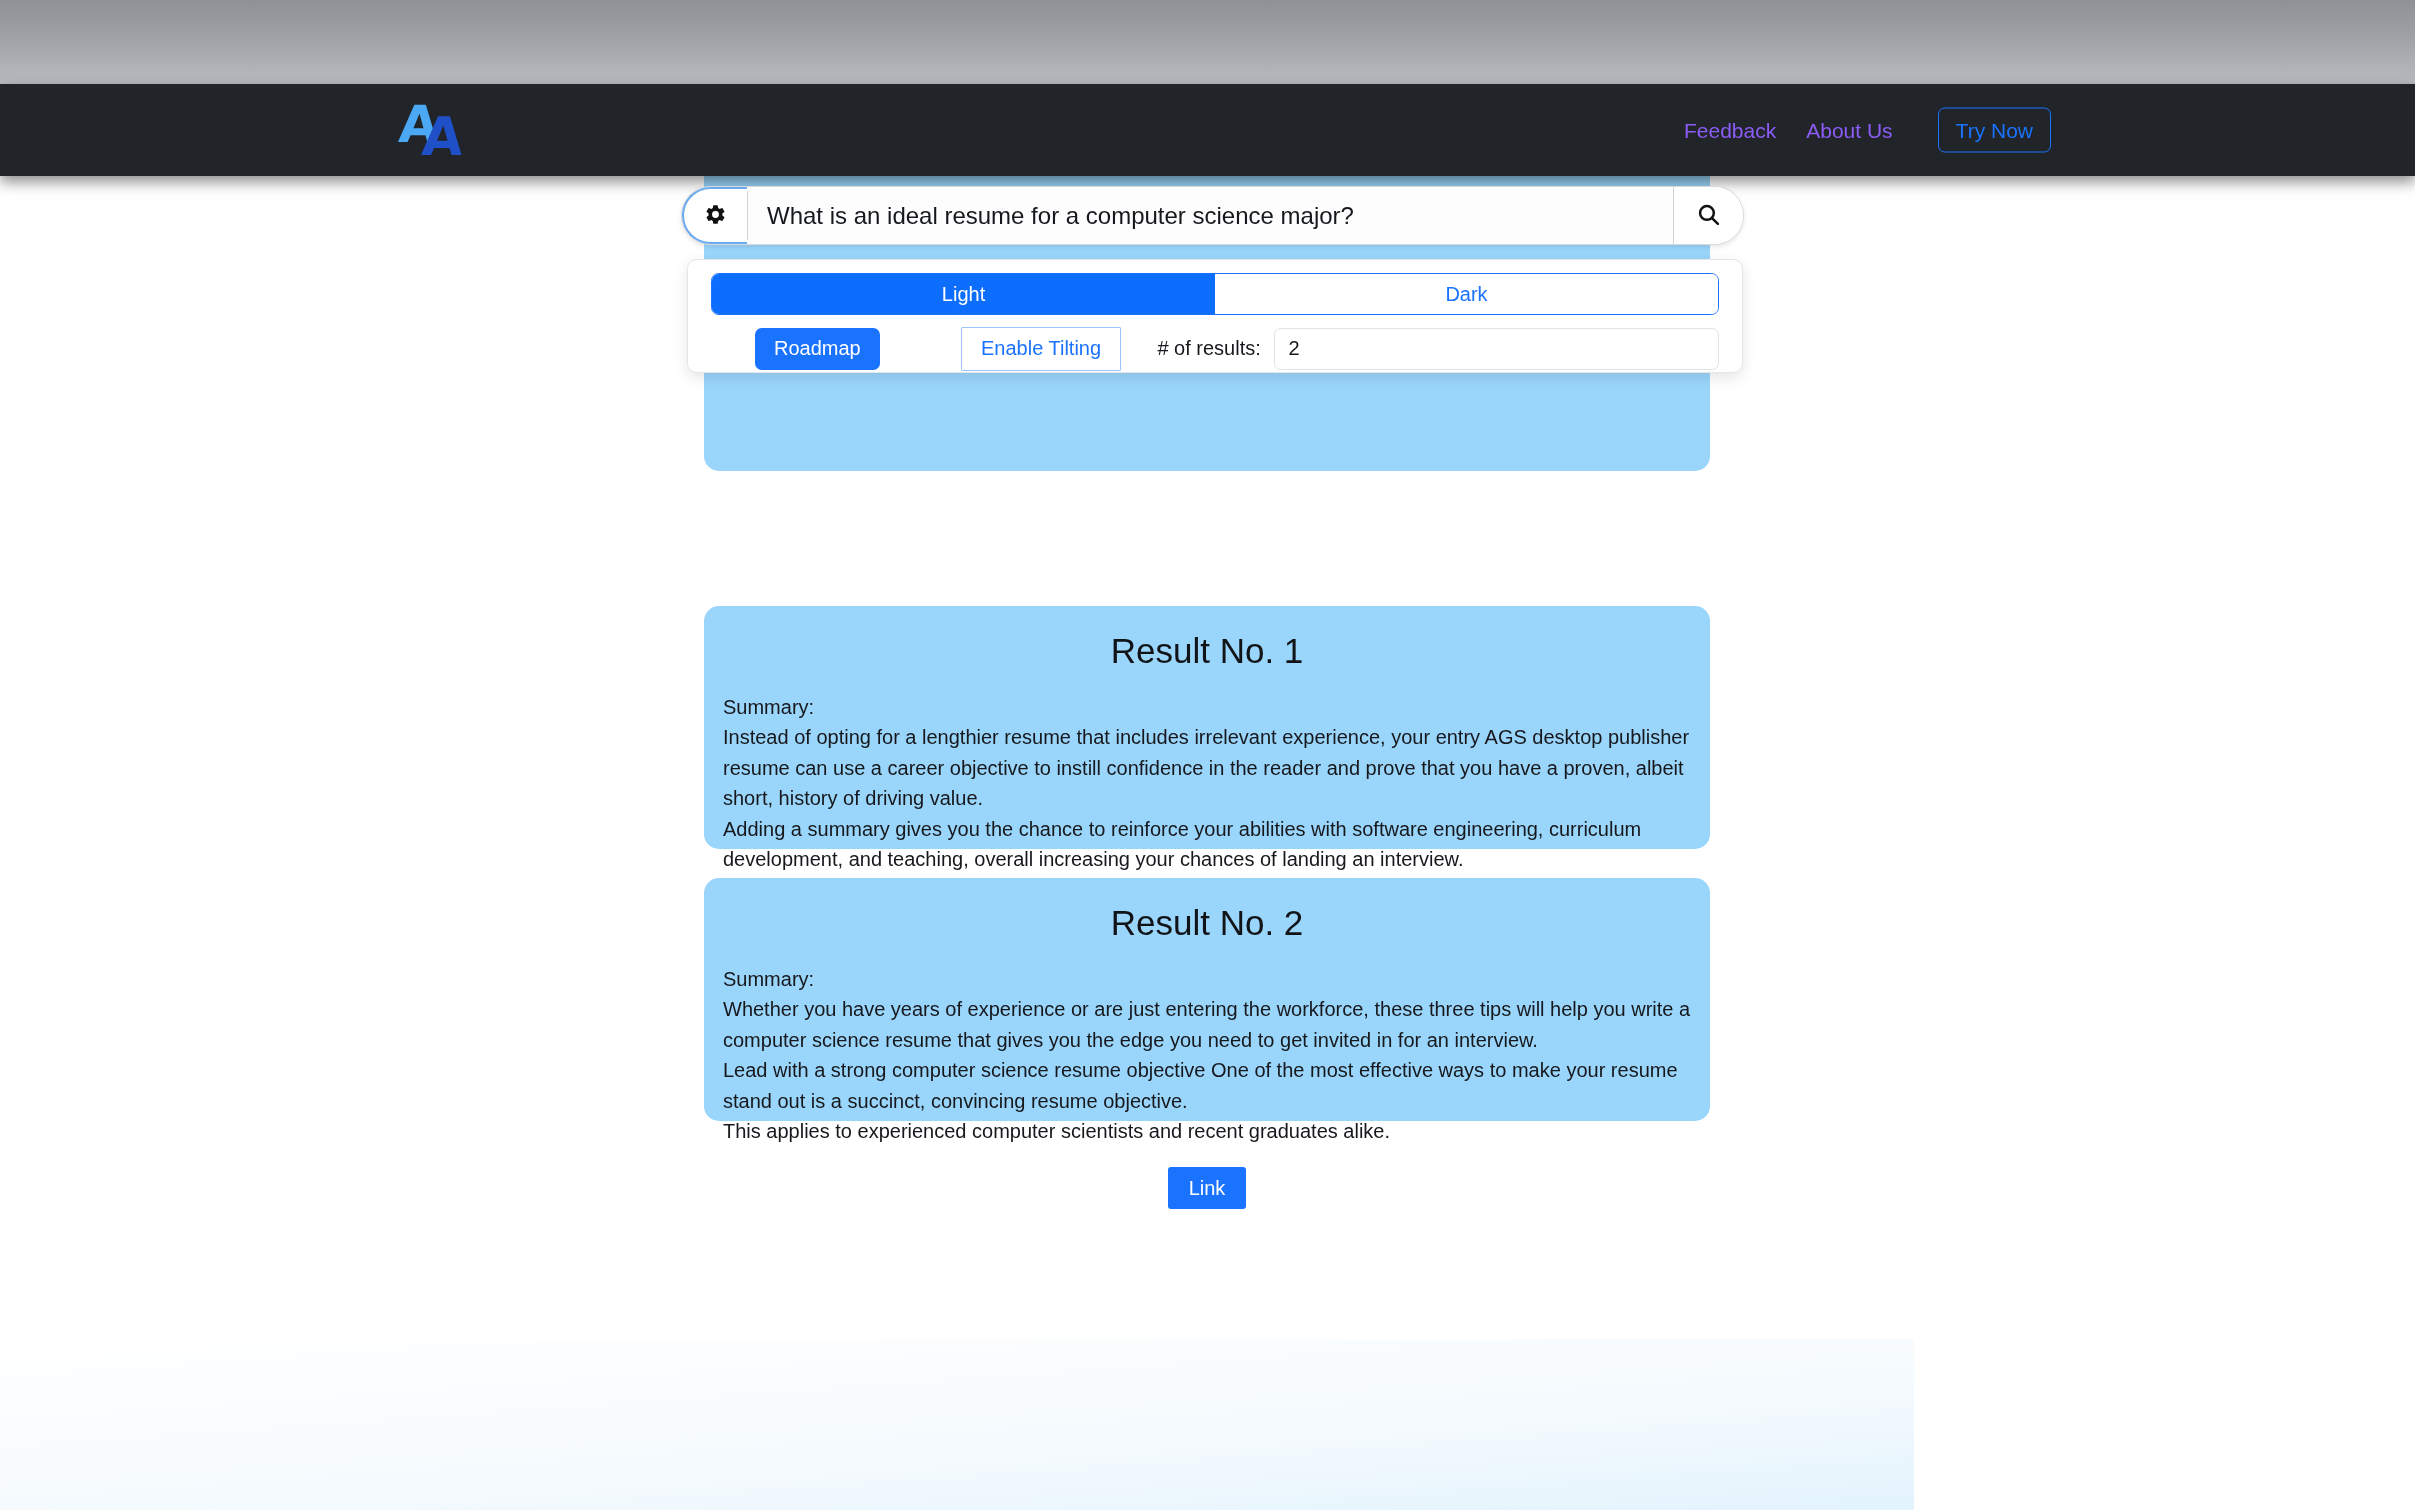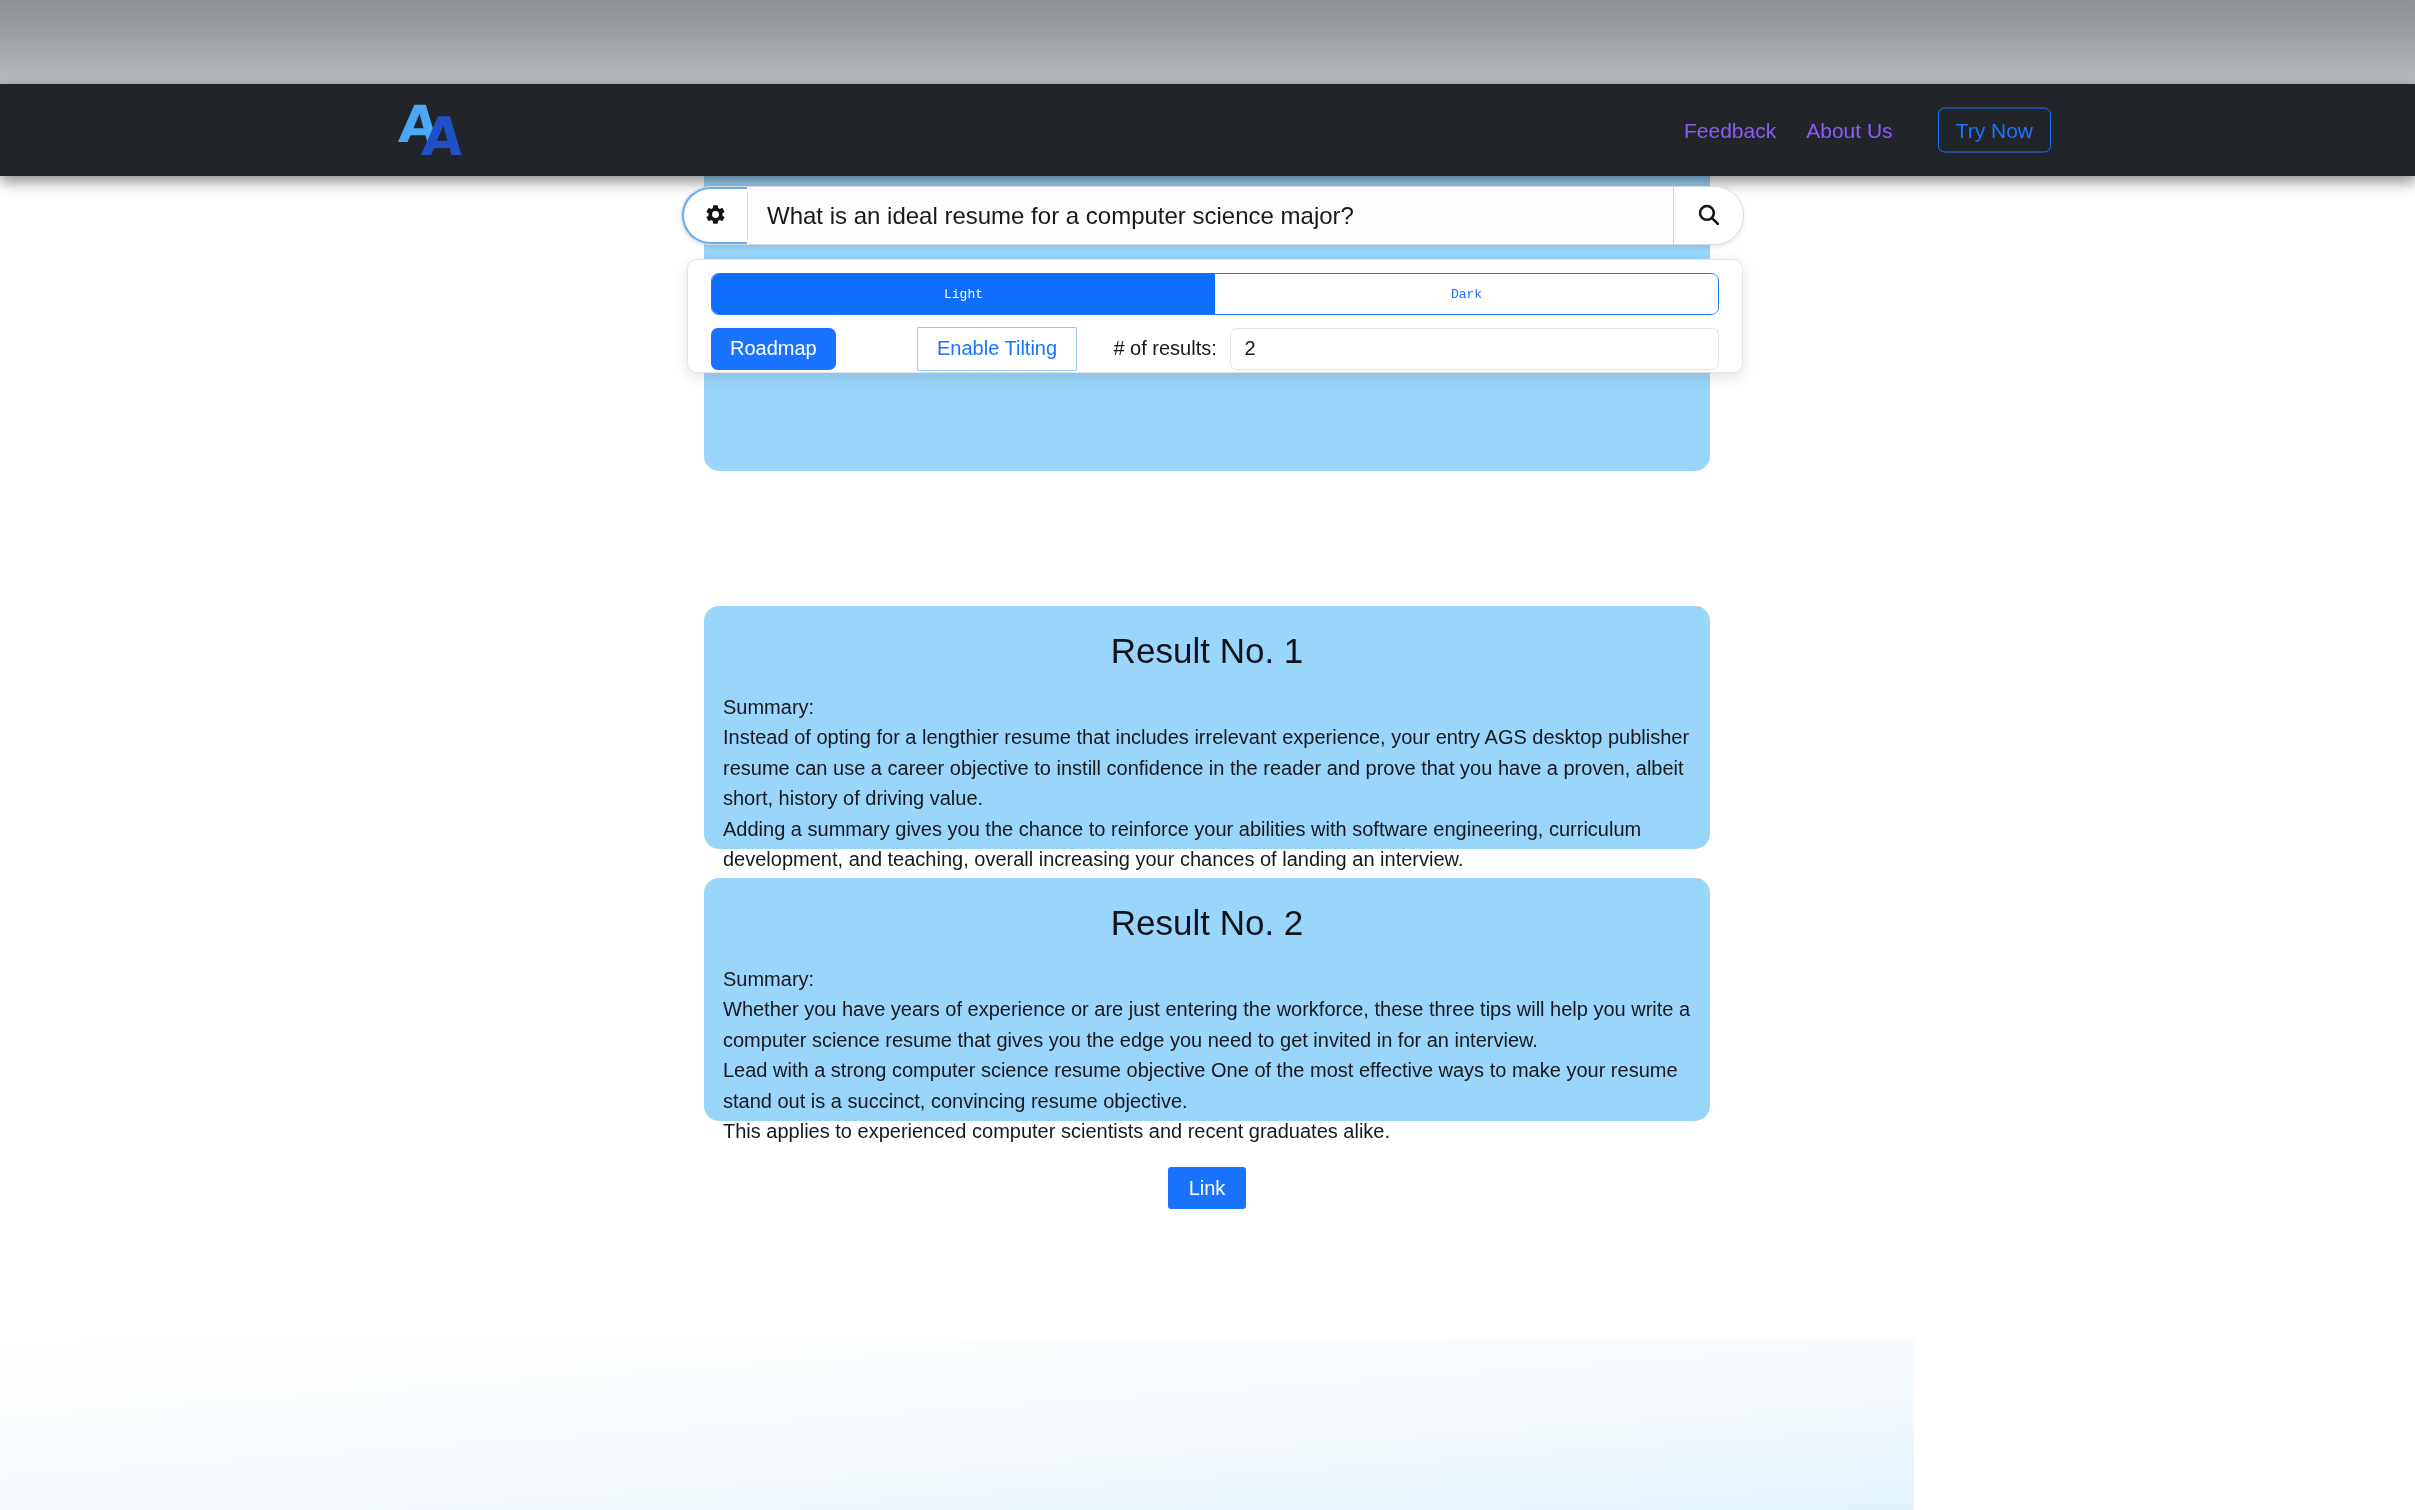--- a/index.html
+++ b/index.html
@@ -257,46 +257,47 @@
     height: 42px;
     border-radius: 7.6px;
     overflow: hidden;
     border: 1px solid #1a73ff;
   }
   .theme-opt {
     flex: 1 1 50%;
     display: flex;
     align-items: center;
     justify-content: center;
-    font-size: 13px;
+    font-size: 20px;
     cursor: pointer;
     background: #ffffff;
     color: #1a73ff;
     border: none;
-    font-family: Liberation Mono, monospace;
+    font-family: Liberation Sans, sans-serif;
   }
   .theme-opt.active {
     background: #0d6efd;
     color: #ffffff;
   }
   .settings-row2 {
     display: flex;
     align-items: center;
     margin-top: 11.4px;
     gap: 13.3px;
   }
   .btn-roadmap {
     background: #1a73ff;
     color: #ffffff;
     border: none;
     border-radius: 6.7px;
     font-size: 20px;
     padding: 9.5px 19px;
     cursor: pointer;
     font-family: "Liberation Sans", sans-serif;
+    margin-left: 44px;
   }
   .btn-tilting {
     background: #ffffff;
     color: #1a73ff;
     border: 1px solid #9dc4ff;
     border-radius: 1px;
     font-size: 20px;
     padding: 9.5px 19px;
     margin-left: 68px;
     cursor: pointer;

